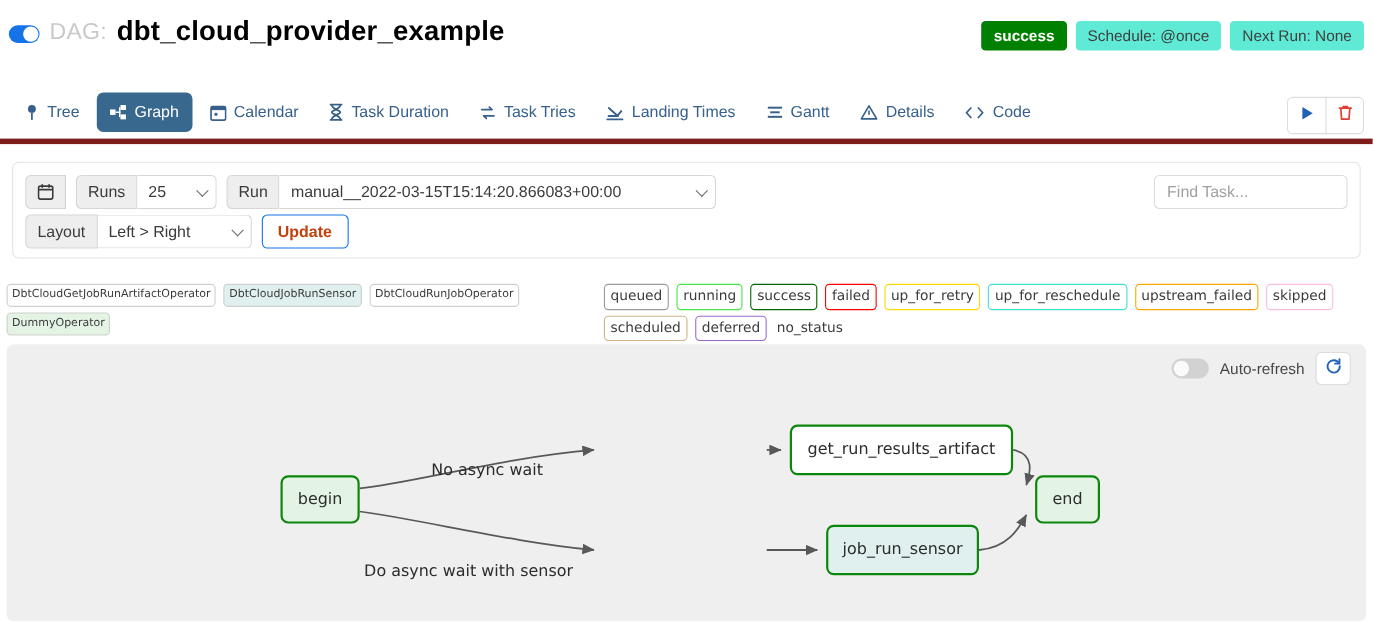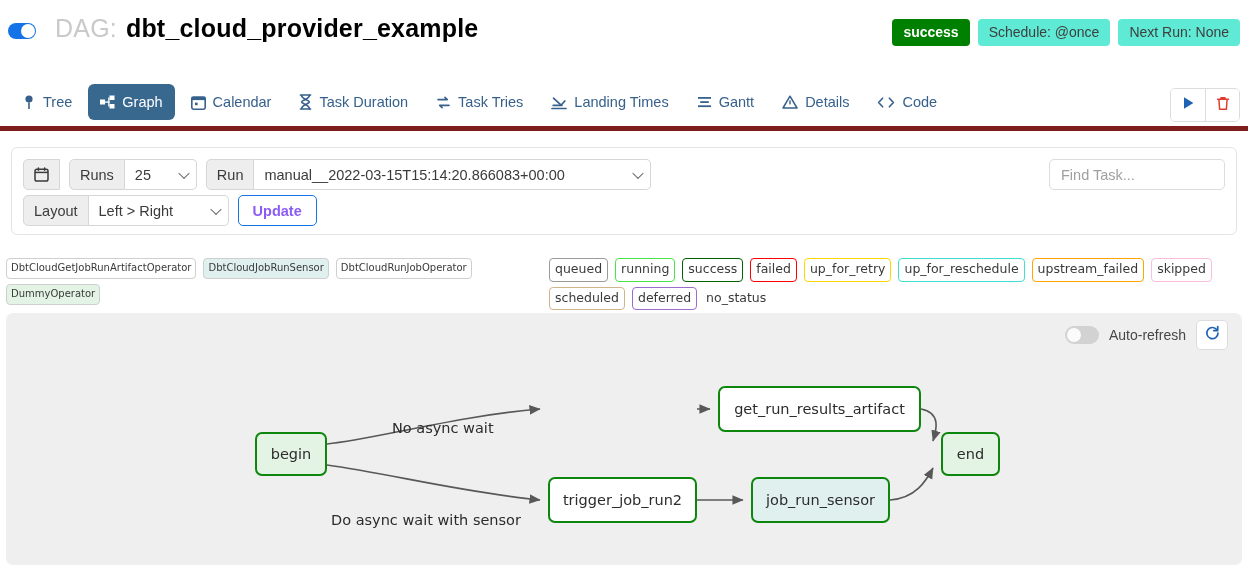--- a/index.html
+++ b/index.html
@@ -22,21 +22,21 @@
     display: flex; align-items: center; gap: 9px;
   }
   .toggle-pill {
     width: 28px; height: 16px; border-radius: 8px; background: #1473e6;
     position: relative; flex: none; margin-top: 5px;
   }
   .toggle-pill::after {
     content: ""; position: absolute; right: 1px; top: 1px;
     width: 14px; height: 14px; border-radius: 50%; background: #ffffff;
   }
-  .dag-label { font-size: 25px; color: #c9c9c9; letter-spacing: .2px; margin-left: 10px; }
+  .dag-label { font-size: 21px; color: #c9c9c9; letter-spacing: .2px; }
   .dag-name  { font-size: 25px; color: #000000; font-weight: 700; letter-spacing: .2px; }
 
   .header-badges {
     position: absolute; right: 8px; top: 5px;
     display: flex; align-items: center; gap: 8px;
   }
   .badge {
     font-size: 14px; padding: 6px 11px 7px; border-radius: 4px;
     background: #5eead4; color: #3f3f3f; white-space: nowrap; line-height: 1;
   }
@@ -88,21 +88,21 @@
   .sel { position: relative; padding-right: 26px; }
   .caret {
     position: absolute; right: 8px; top: 50%; width: 8px; height: 8px;
     border-right: 1.6px solid #6b6b6b; border-bottom: 1.6px solid #6b6b6b;
     transform: translateY(-70%) rotate(45deg);
   }
   .gap { width: 9px; }
   .btn-update {
     height: 31px; display: flex; align-items: center; padding: 0 14px; margin-left: 9px;
     border: 1px solid #1473e6; border-radius: 5px; background: #fff;
-    color: #8b5cf6; font-size: 14.5px; font-weight: 700; cursor: pointer;
+    color: #c2410c; font-size: 14.5px; font-weight: 700; cursor: pointer;
   }
   .find-task {
     position: absolute; right: 11px; top: 11px; width: 176px; height: 31px;
     border: 1px solid #dcdcdc; border-radius: 5px; background: #fff;
     display: flex; align-items: center; padding: 0 11px;
     font-size: 14.5px; color: #a0a0a0;
   }
 
   
   .legend-area { position: absolute; left: 0; top: 258px; width: 1248px; height: 46px; }
@@ -391,21 +391,20 @@
       <path d="M321,131 C370,126 450,103 534,96" fill="none" stroke="#585858" stroke-width="1.6" marker-end="url(#ah)"></path>
       <path d="M321,152 C380,160 460,180 534,187" fill="none" stroke="#585858" stroke-width="1.6" marker-end="url(#ah)"></path>
       <path d="M691,96 L704,96" fill="none" stroke="#585858" stroke-width="1.6" marker-end="url(#ah)"></path>
       <path d="M691,187 L737,187" fill="none" stroke="#585858" stroke-width="1.6" marker-end="url(#ah)"></path>
       <path d="M915,96 C936,100 930,118 927,128" fill="none" stroke="#585858" stroke-width="1.6" marker-end="url(#ah)"></path>
       <path d="M884,187 C910,185 920,168 927,155" fill="none" stroke="#585858" stroke-width="1.6" marker-end="url(#ah)"></path>
     </svg>
 
     <div class="node dummy" style="left:249px;  top:119px; width:72px;  height:44px;">begin</div>
     <div class="node" style="left:712px;  top:73px;  width:203px; height:46px;">get_run_results_artifact</div>
-    <div class="node" style="left:542px;  top:164px; width:149px; height:46px;">trigger_job_run2</div>
     <div class="node sensor" style="left:745px;  top:164px; width:139px; height:46px;">job_run_sensor</div>
     <div class="node dummy" style="left:935px;  top:119px; width:59px;  height:44px;">end</div>
 
     <div class="edge-label" style="left:386px; top:107px;">No async wait</div>
     <div class="edge-label" style="left:325px; top:199px;">Do async wait with sensor</div>
   </div>
 
 </div>
 
 </body></html>

